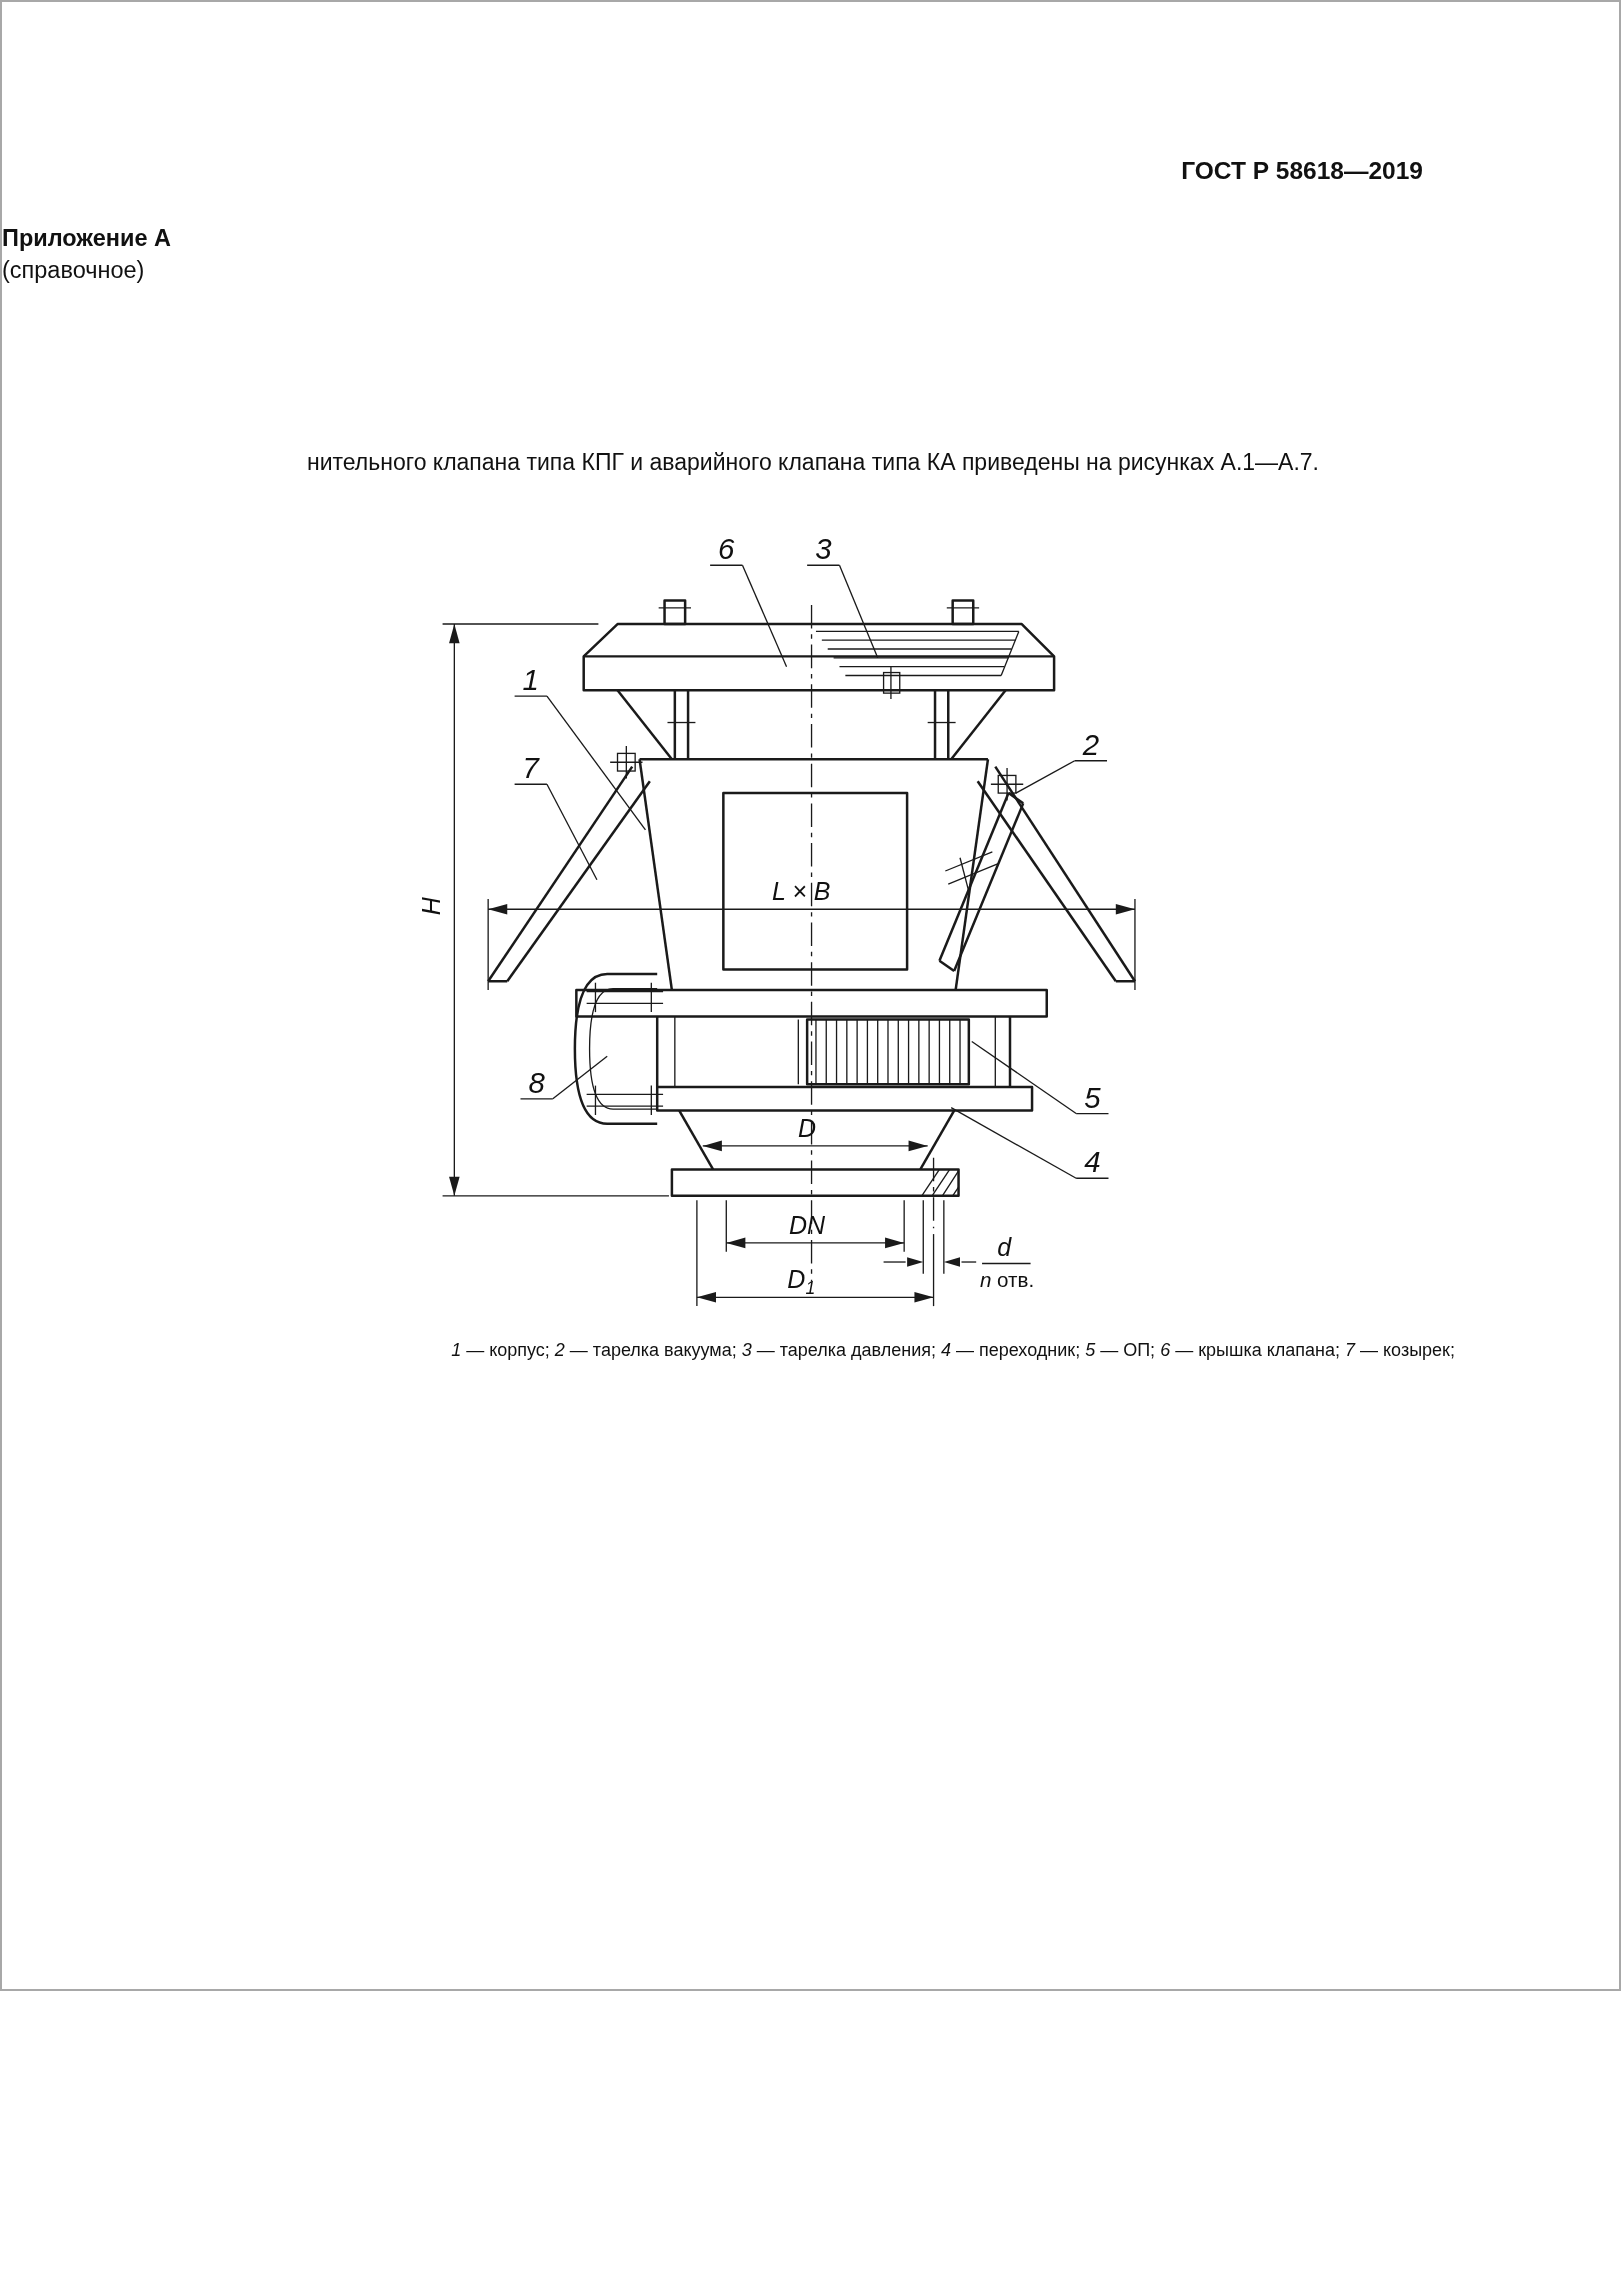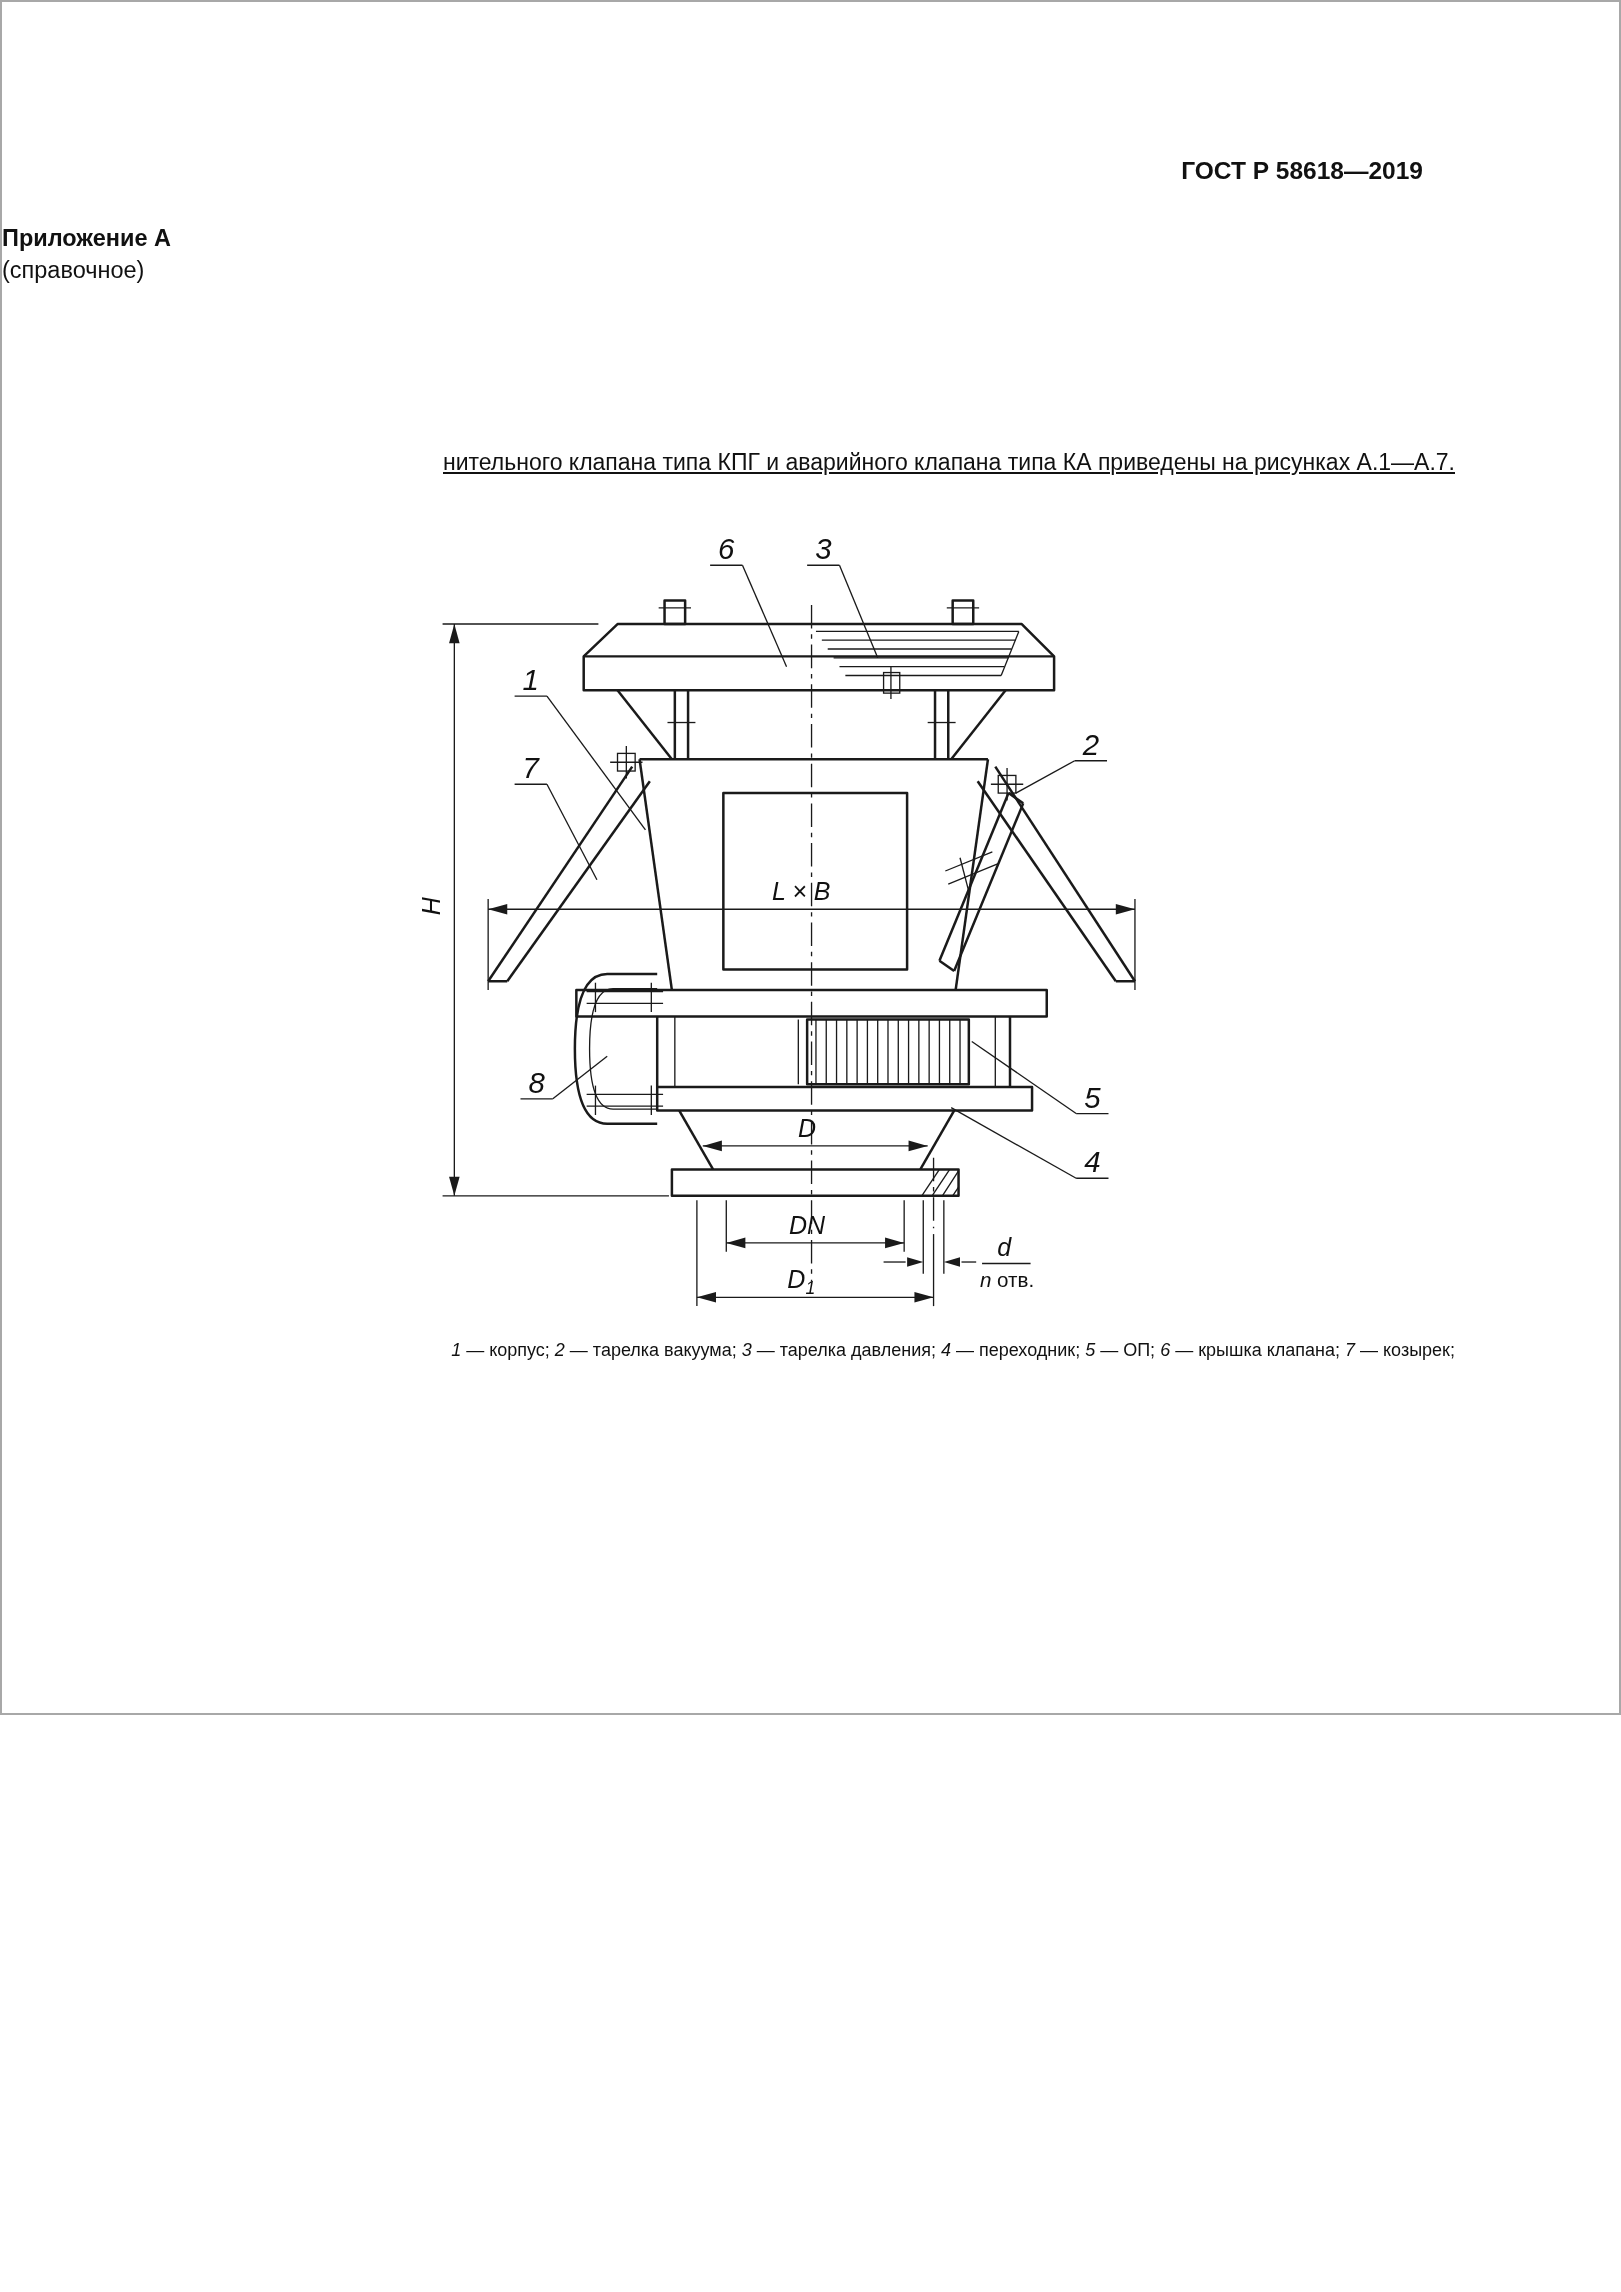--- a/index.html
+++ b/index.html
@@ -1,27 +1,27 @@
 <!DOCTYPE html>
 <html><head>
 <meta charset="utf-8">
 <style>
   html,body{margin:0;padding:0;background:#ffffff;}
   .page{
-    position:relative;width:1621px;height:1715px;background:#ffffff;
+    position:relative;width:1621px;height:1991px;background:#ffffff;
     box-sizing:border-box;border:2px solid #a8a8a8;
     font-family:"Liberation Sans","DejaVu Sans",sans-serif;color:#111;
   }
   .std-header{position:absolute;top:155px;right:196px;font-size:24.5px;font-weight:bold;}
   .appendix{position:absolute;top:220px;left:0;width:100%;text-align:left;font-size:23.5px;line-height:32px;}
   .appendix .bold{font-weight:bold;}
   .main-title{position:absolute;top:382px;left:0;width:100%;text-align:center;font-size:24.5px;font-weight:bold;}
   .intro{position:absolute;top:443px;left:169px;width:1284px;font-size:23px;line-height:34px;}
   .intro .l1{text-align:justify;text-align-last:justify;text-indent:41px;}
-  .intro .l2{text-align:right;text-decoration:underline;}
+  .intro .l2{text-align:center;}
   .figure-wrap{position:absolute;top:529px;left:420px;width:735px;height:802px;}
   .legend{position:absolute;top:1332px;left:169px;width:1284px;text-align:right;font-size:18px;line-height:32px;}
   .fig-caption{position:absolute;top:1454px;left:0;width:100%;text-align:center;font-size:23.5px;}
   .page-num{position:absolute;top:2072px;right:192px;font-size:23.5px;}
   .it{font-style:italic;}
 
   svg .ln{stroke:#1a1a1a;stroke-width:1.7;fill:none;stroke-linejoin:round;}
   svg .th{stroke:#1a1a1a;stroke-width:0.9;fill:none;}
   svg .axis{stroke:#1a1a1a;stroke-width:0.9;fill:none;stroke-dasharray:16 4 3 4;}
   svg text{fill:#111;font-family:"Liberation Sans","DejaVu Sans",sans-serif;}

